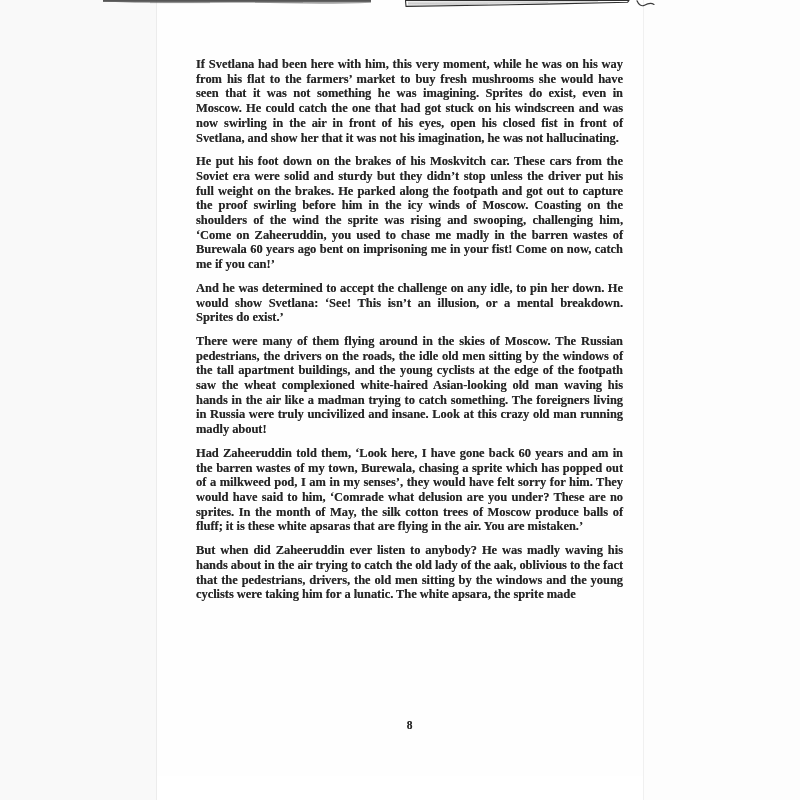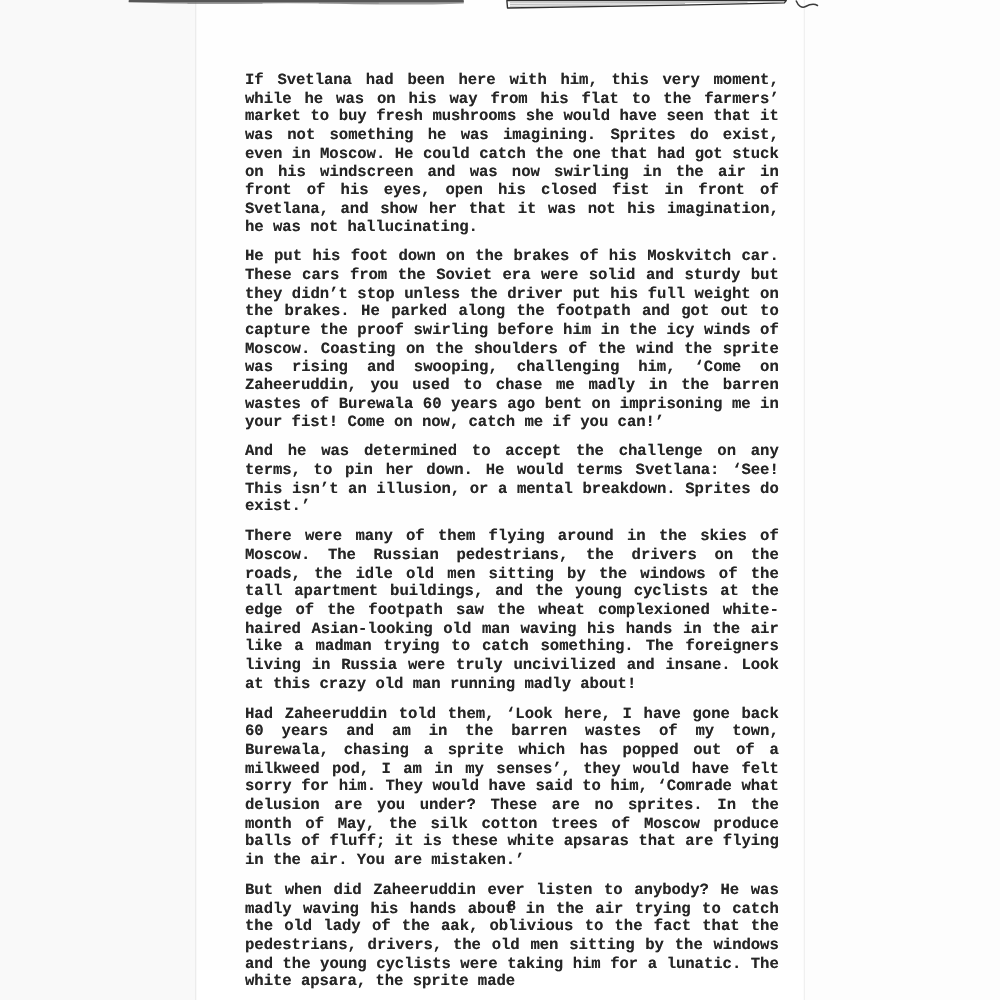--- a/index.html
+++ b/index.html
@@ -8,21 +8,21 @@
     background: #ffffff;
     width: 800px;
     height: 800px;
     overflow: hidden;
   }
   .scan {
     position: relative;
     width: 800px;
     height: 776px;
     background: #fefefe;
-    font-family: Liberation Mono, monospace;
+    font-family: Liberation Serif, serif;
   }
   
   .margin-left-shade {
     position: absolute;
     left: 0; top: 0;
     width: 156px; height: 800px;
     background: #f9f9f9;
     border-right: 1px solid #ececec;
   }
   
@@ -88,21 +88,21 @@
       <path d="M405.5,0.5 L629,0.5 L627.5,2.3 C555,4.2 468,5.4 406,6.4 Z" fill="#fbfbfb" stroke="#2f2f2f" stroke-width="1.1" stroke-linejoin="round"></path>
       <path d="M408,2.2 L598,1.8 M408,3.6 L548,2.9 M408,5 L488,4.3" stroke="#9a9a9a" stroke-width="0.5" fill="none"></path>
     </g>
 
     <path d="M637,0.8 c1.5,3.8 4.5,6 7.5,4.4 c3,-1.6 6.5,-2.6 9.5,-0.8" stroke="#3a3a3a" stroke-width="1.2" fill="none" stroke-linecap="round"></path>
   </svg>
 
   <div class="text-block">
     <p>If Svetlana had been here with him, this very moment, while he was on his way from his flat to the farmers’ market to buy fresh mushrooms she would have seen that it was not something he was imagining. Sprites do exist, even in Moscow. He could catch the one that had got stuck on his windscreen and was now swirling in the air in front of his eyes, open his closed fist in front of Svetlana, and show her that it was not his imagination, he was not hallucinating.</p>
     <p>He put his foot down on the brakes of his Moskvitch car. These cars from the Soviet era were solid and sturdy but they didn’t stop unless the driver put his full weight on the brakes. He parked along the footpath and got out to capture the proof swirling before him in the icy winds of Moscow. Coasting on the shoulders of the wind the sprite was rising and swooping, challenging him, ‘Come on Zaheeruddin, you used to chase me madly in the barren wastes of Burewala 60 years ago bent on imprisoning me in your fist! Come on now, catch me if you can!’</p>
-    <p>And he was determined to accept the challenge on any terms, to pin her down. He would terms Svetlana: ‘See! This isn’t an illusion, or a mental breakdown. Sprites do exist.’</p>
+    <p>And he was determined to accept the challenge on any idle, to pin her down. He would show Svetlana: ‘See! This isn’t an illusion, or a mental breakdown. Sprites do exist.’</p>
     <p>There were many of them flying around in the skies of Moscow. The Russian pedestrians, the drivers on the roads, the idle old men sitting by the windows of the tall apartment buildings, and the young cyclists at the edge of the footpath saw the wheat complexioned white-haired Asian-looking old man waving his hands in the air like a madman trying to catch something. The foreigners living in Russia were truly uncivilized and insane. Look at this crazy old man running madly about!</p>
     <p>Had Zaheeruddin told them, ‘Look here, I have gone back 60 years and am in the barren wastes of my town, Burewala, chasing a sprite which has popped out of a milkweed pod, I am in my senses’, they would have felt sorry for him. They would have said to him, ‘Comrade what delusion are you under? These are no sprites. In the month of May, the silk cotton trees of Moscow produce balls of fluff; it is these white apsaras that are flying in the air. You are mistaken.’</p>
     <p>But when did Zaheeruddin ever listen to anybody? He was madly waving his hands about in the air trying to catch the old lady of the aak, oblivious to the fact that the pedestrians, drivers, the old men sitting by the windows and the young cyclists were taking him for a lunatic. The white apsara, the sprite made</p>
   </div>
 
   <div class="page-number">8</div>
 
 </div>
 
 </body></html>

